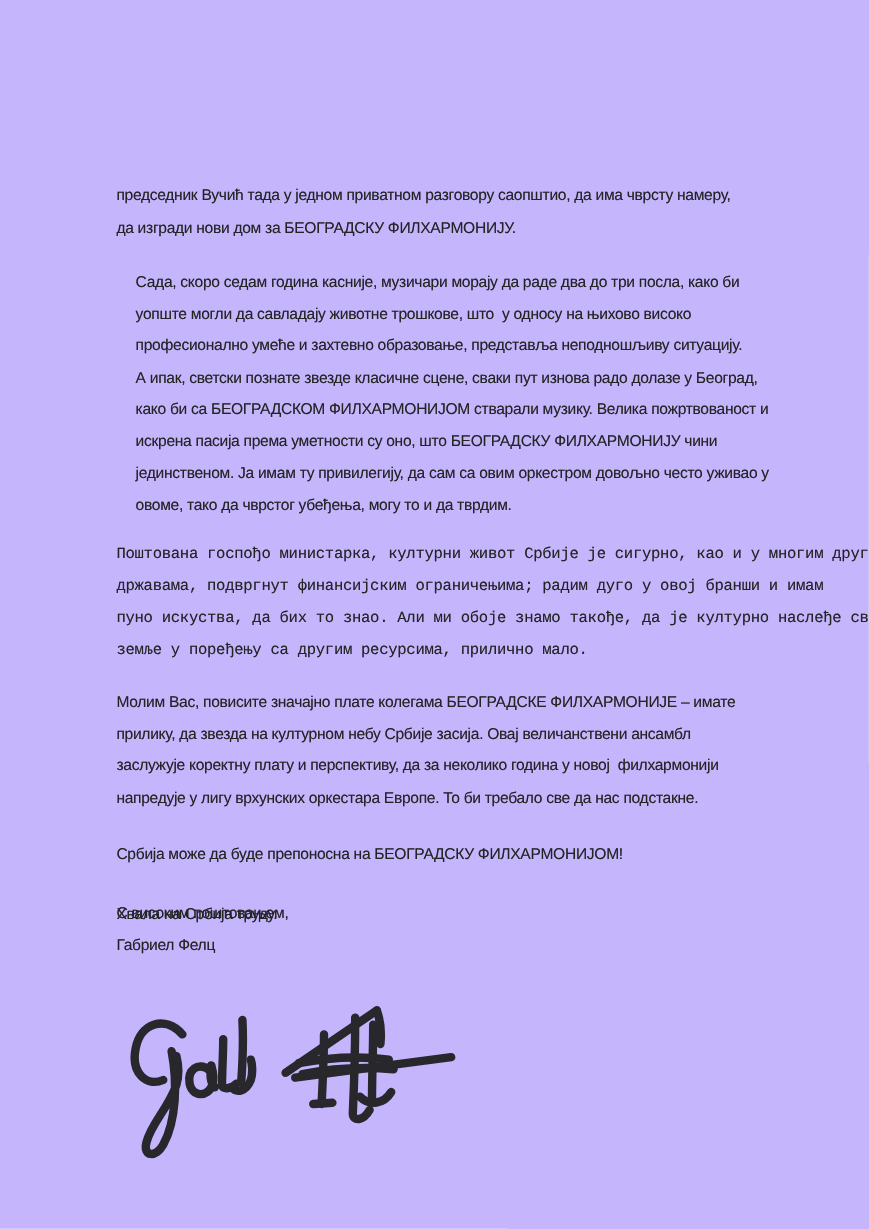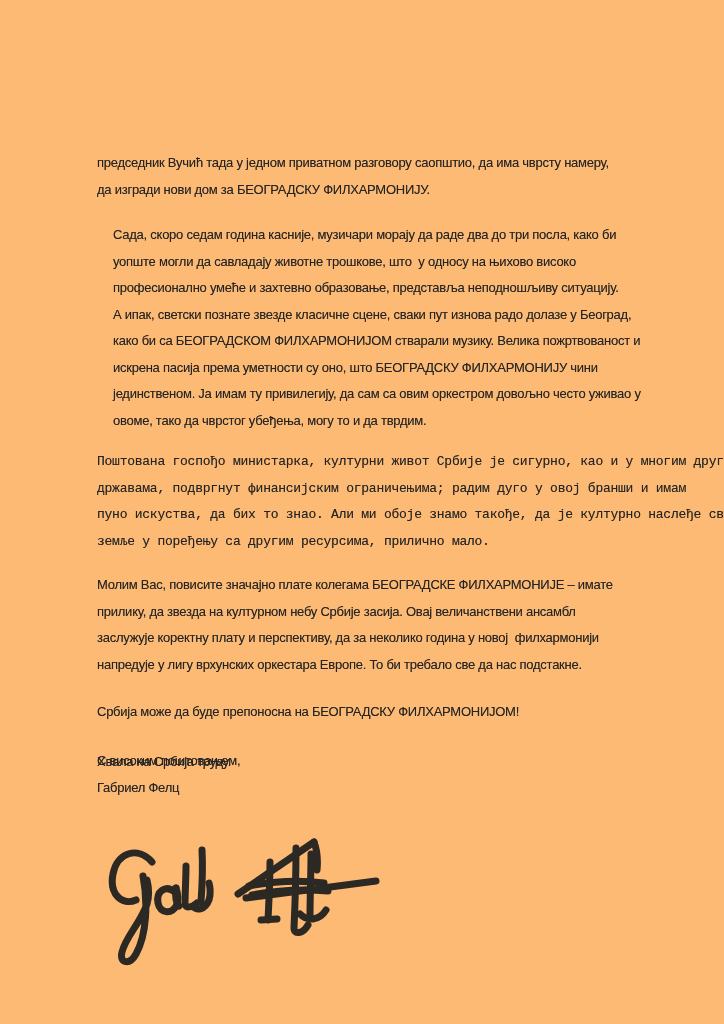--- a/index.html
+++ b/index.html
@@ -6,21 +6,21 @@
   html, body {
     margin: 0;
     padding: 0;
     background: #e8e8e8;
   }
   .page {
     position: relative;
     width: 724px;
     height: 1024px;
     margin: 0 auto;
-    background: #fdba74;
+    background: #c4b5fd;
     overflow: hidden;
     font-family: "Liberation Sans", "DejaVu Sans", sans-serif;
   }
   .para {
     position: absolute;
     left: 97px;
     margin: 0;
     font-size: 13px;
     line-height: 26.5px;
     letter-spacing: -0.25px;

